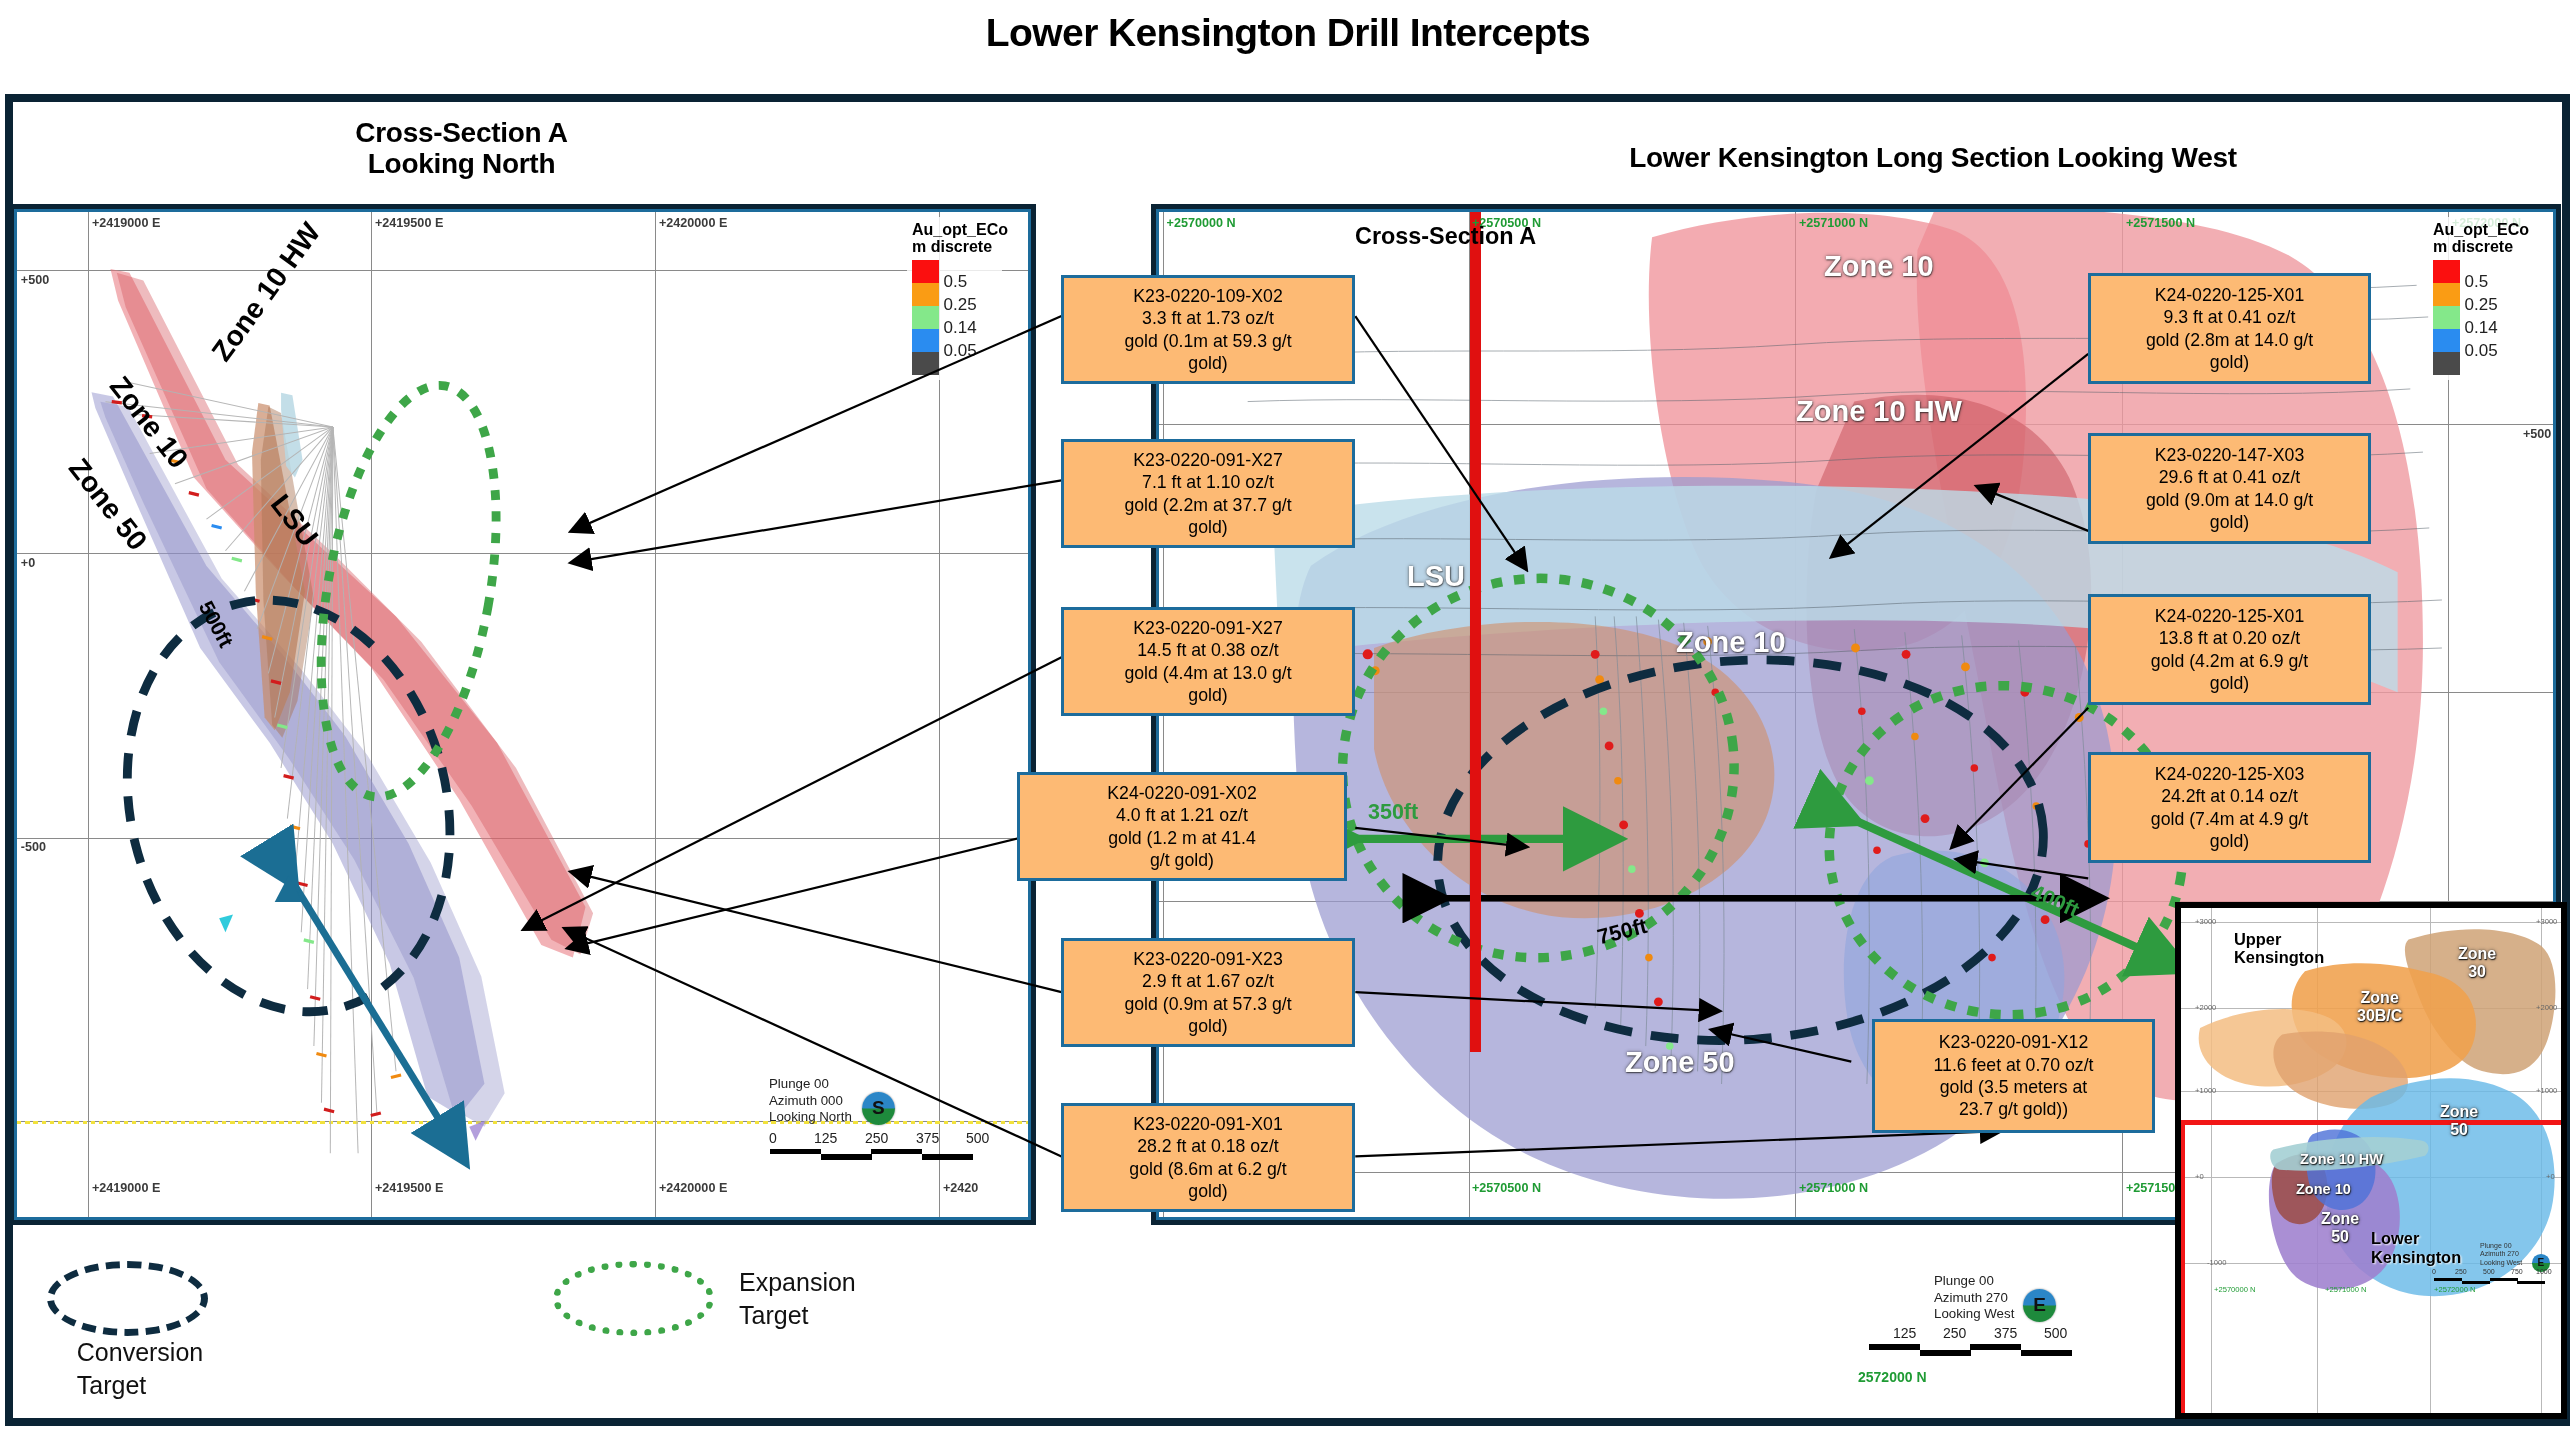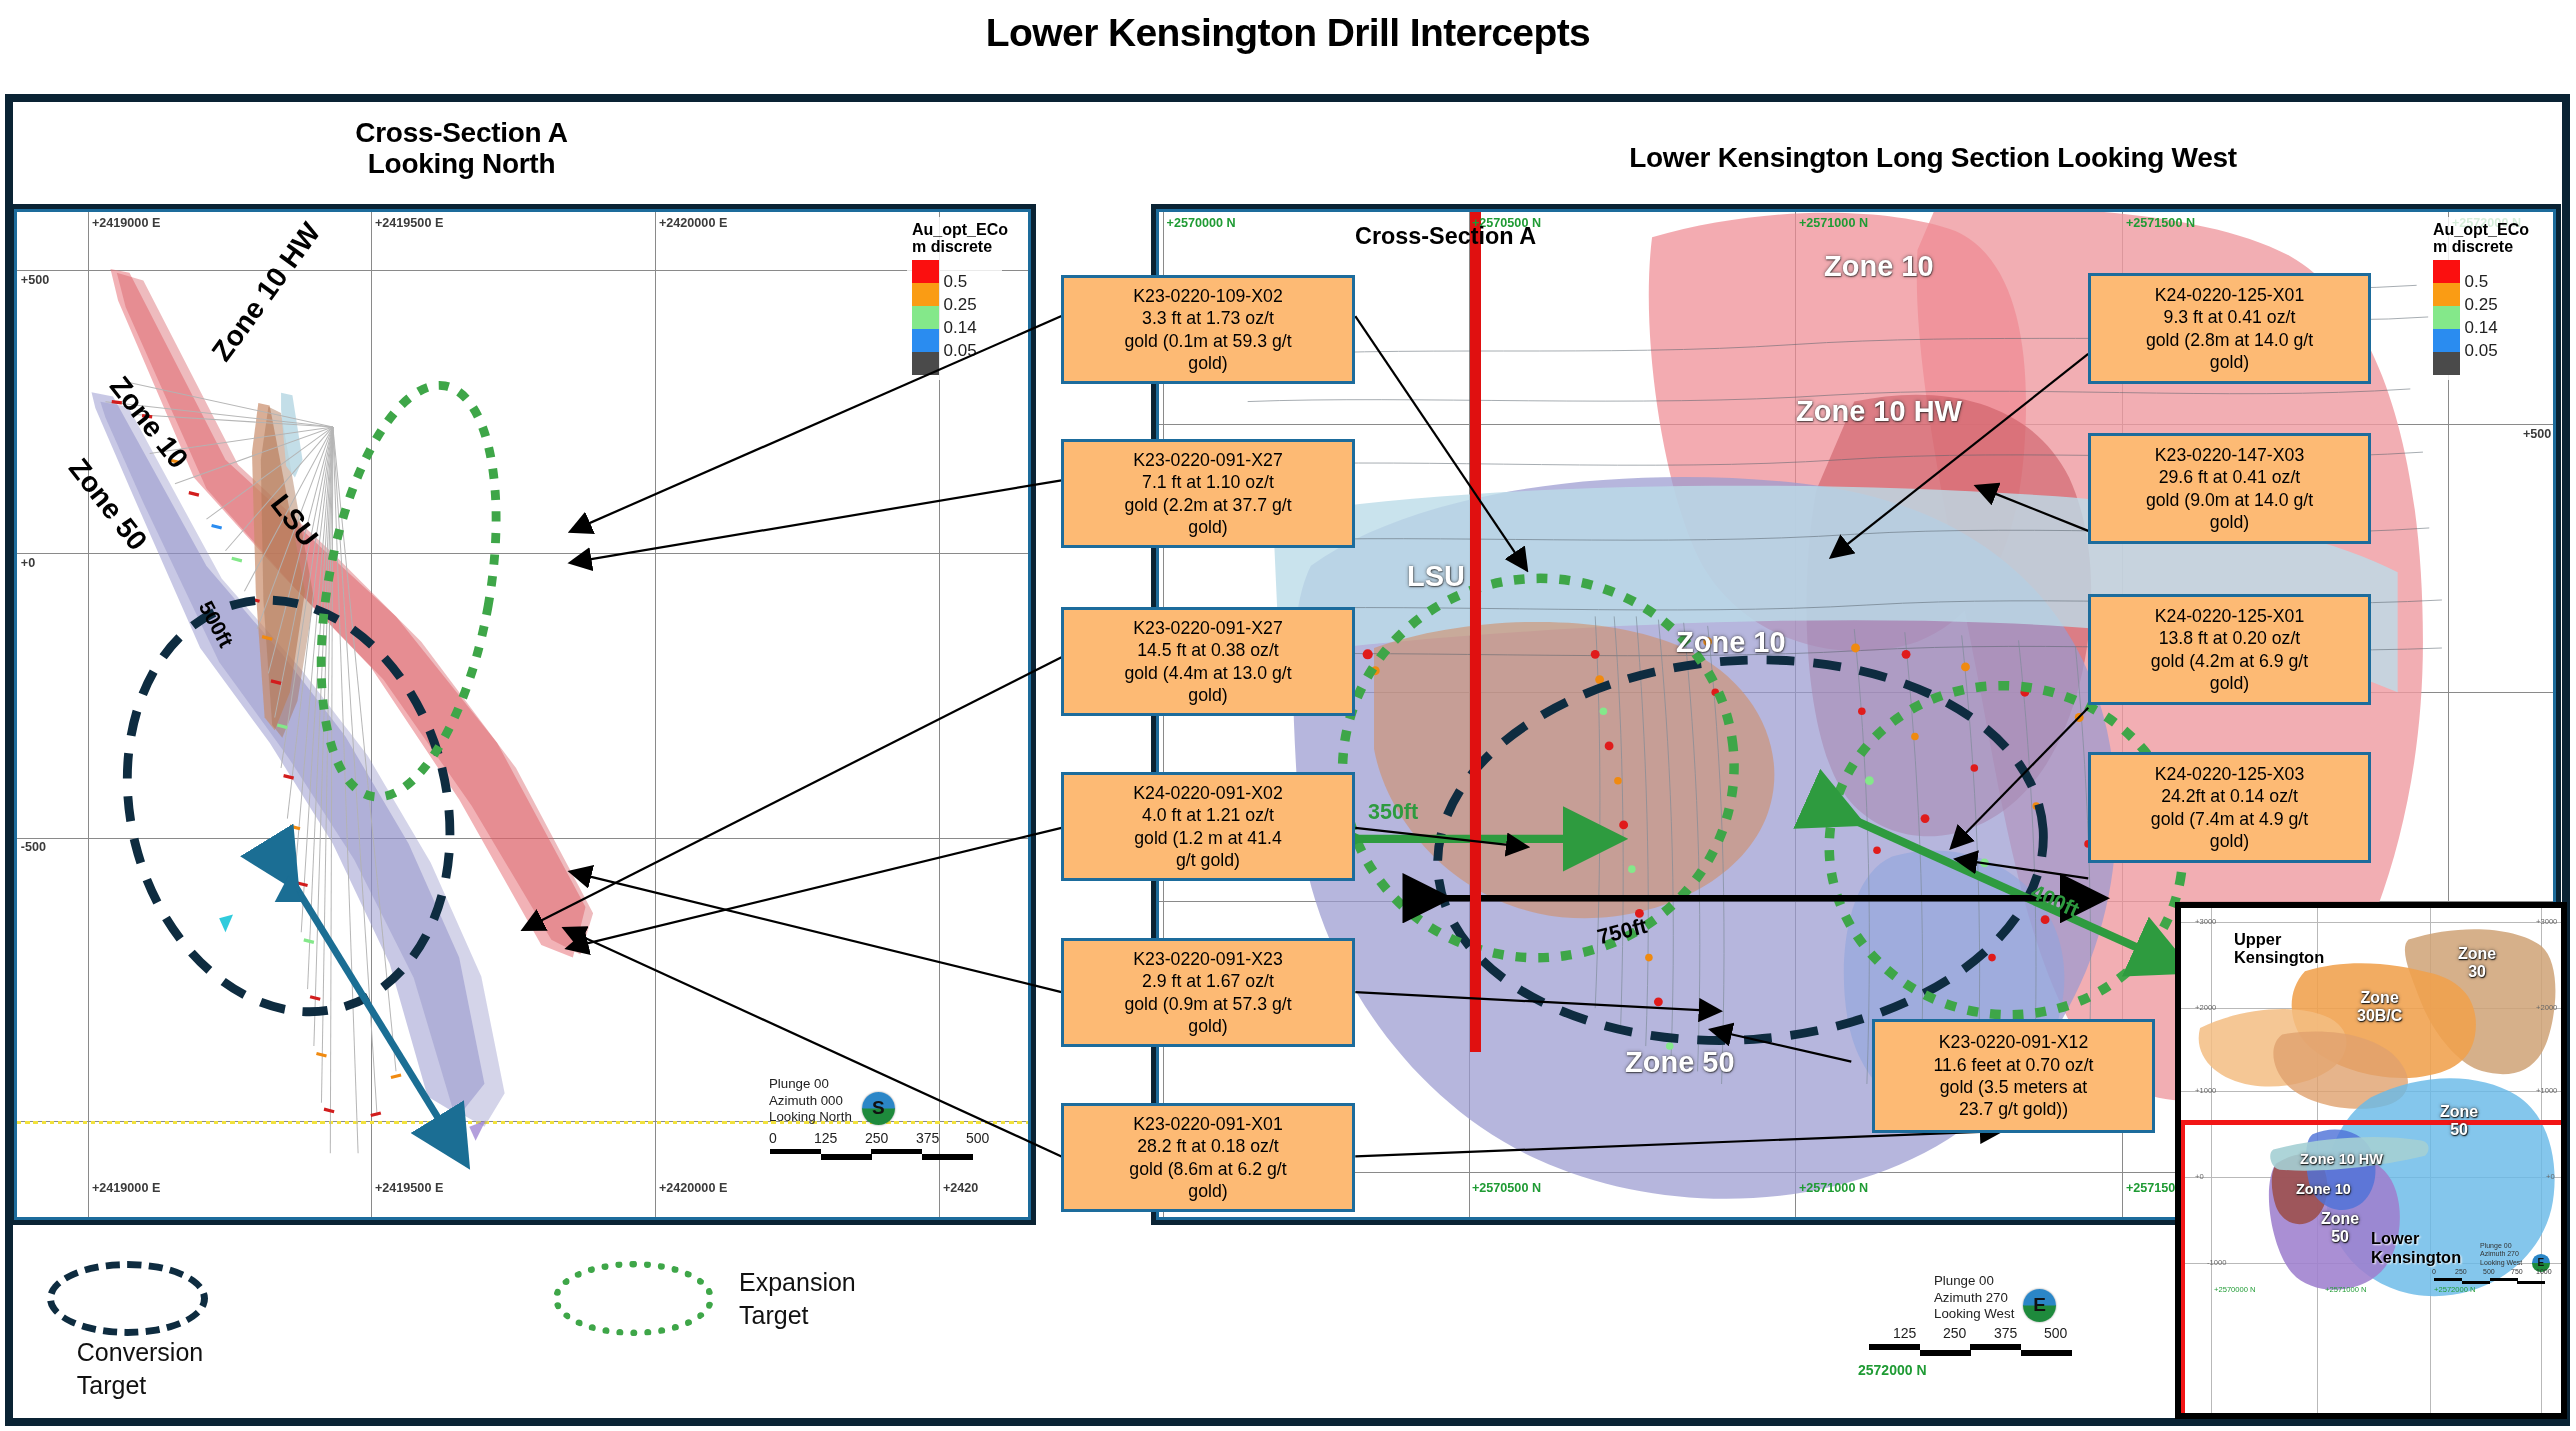--- a/index.html
+++ b/index.html
@@ -510,21 +510,21 @@
   </div>
 </div>
 <div class="callout" style="left:1061px;top:607px;width:294px;height:109px;">
   <div>
     <div>K23-0220-091-X27</div>
     <div>14.5 ft at 0.38 oz/t</div>
     <div>gold (4.4m at 13.0 g/t</div>
     <div>gold)</div>
   </div>
 </div>
-<div class="callout" style="left:1061px;top:772px;width:294px;height:109px;">
+<div class="callout" style="left:1017px;top:772px;width:330px;height:109px;">
   <div>
     <div>K24-0220-091-X02</div>
     <div>4.0 ft at 1.21 oz/t</div>
     <div>gold (1.2 m at 41.4</div>
     <div>g/t gold)</div>
   </div>
 </div>
 <div class="callout" style="left:1061px;top:938px;width:294px;height:109px;">
   <div>
     <div>K23-0220-091-X23</div>
@@ -612,21 +612,21 @@
     <div class="sb-num" style="left:85px;">250</div>
     <div class="sb-num" style="left:136px;">375</div>
     <div class="sb-num" style="left:186px;">500</div>
   </div>
   <div class="sb-bar" style="width:240px;">
     <div class="sb-seg" style="left:11.4px;top:0;width:51px;"></div>
     <div class="sb-seg" style="left:62px;top:5.7px;width:51px;"></div>
     <div class="sb-seg" style="left:112px;top:0;width:51px;"></div>
     <div class="sb-seg" style="left:163px;top:5.7px;width:51px;"></div>
   </div>
-  <div style="margin-top:10px;font-size:14px;color:#1f9b34;font-weight:600;">2572000 N</div>
+  <div style="margin-top:17px;font-size:14px;color:#1f9b34;font-weight:600;">2572000 N</div>
 </div>
 
 <div class="inset">
   <div class="igl v" style="left:30px;"></div>
   <div class="igl v" style="left:136px;"></div>
   <div class="igl v" style="left:249px;"></div>
   <div class="igl v" style="left:360px;"></div>
   <div class="igl h" style="top:14px;"></div>
   <div class="igl h" style="top:100px;"></div>
   <div class="igl h" style="top:183px;"></div>

